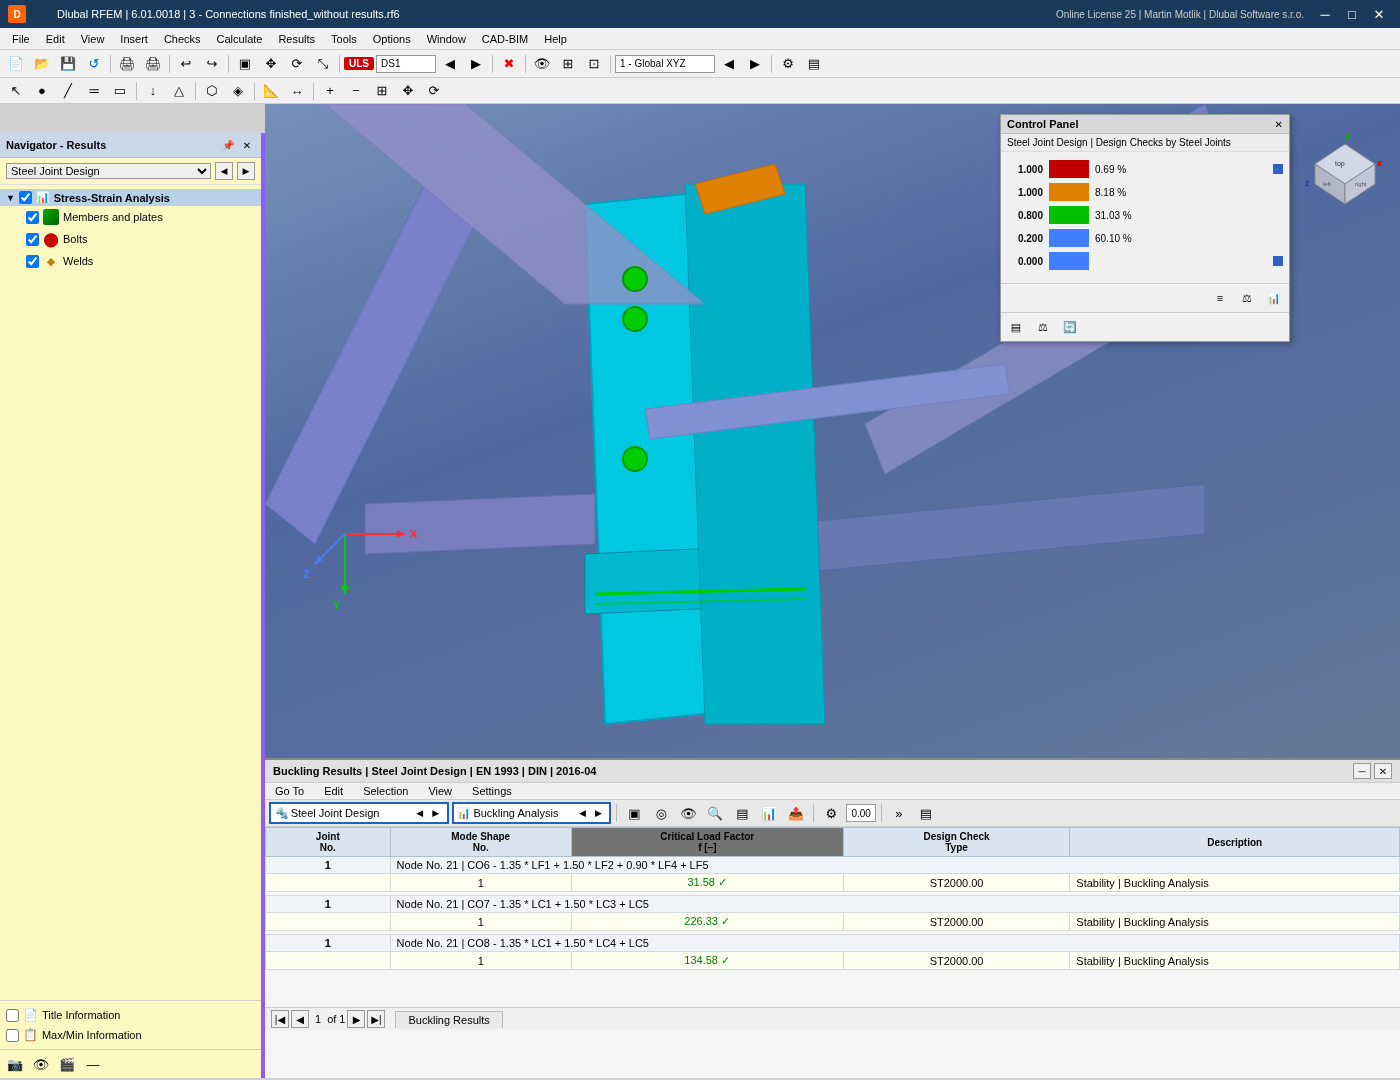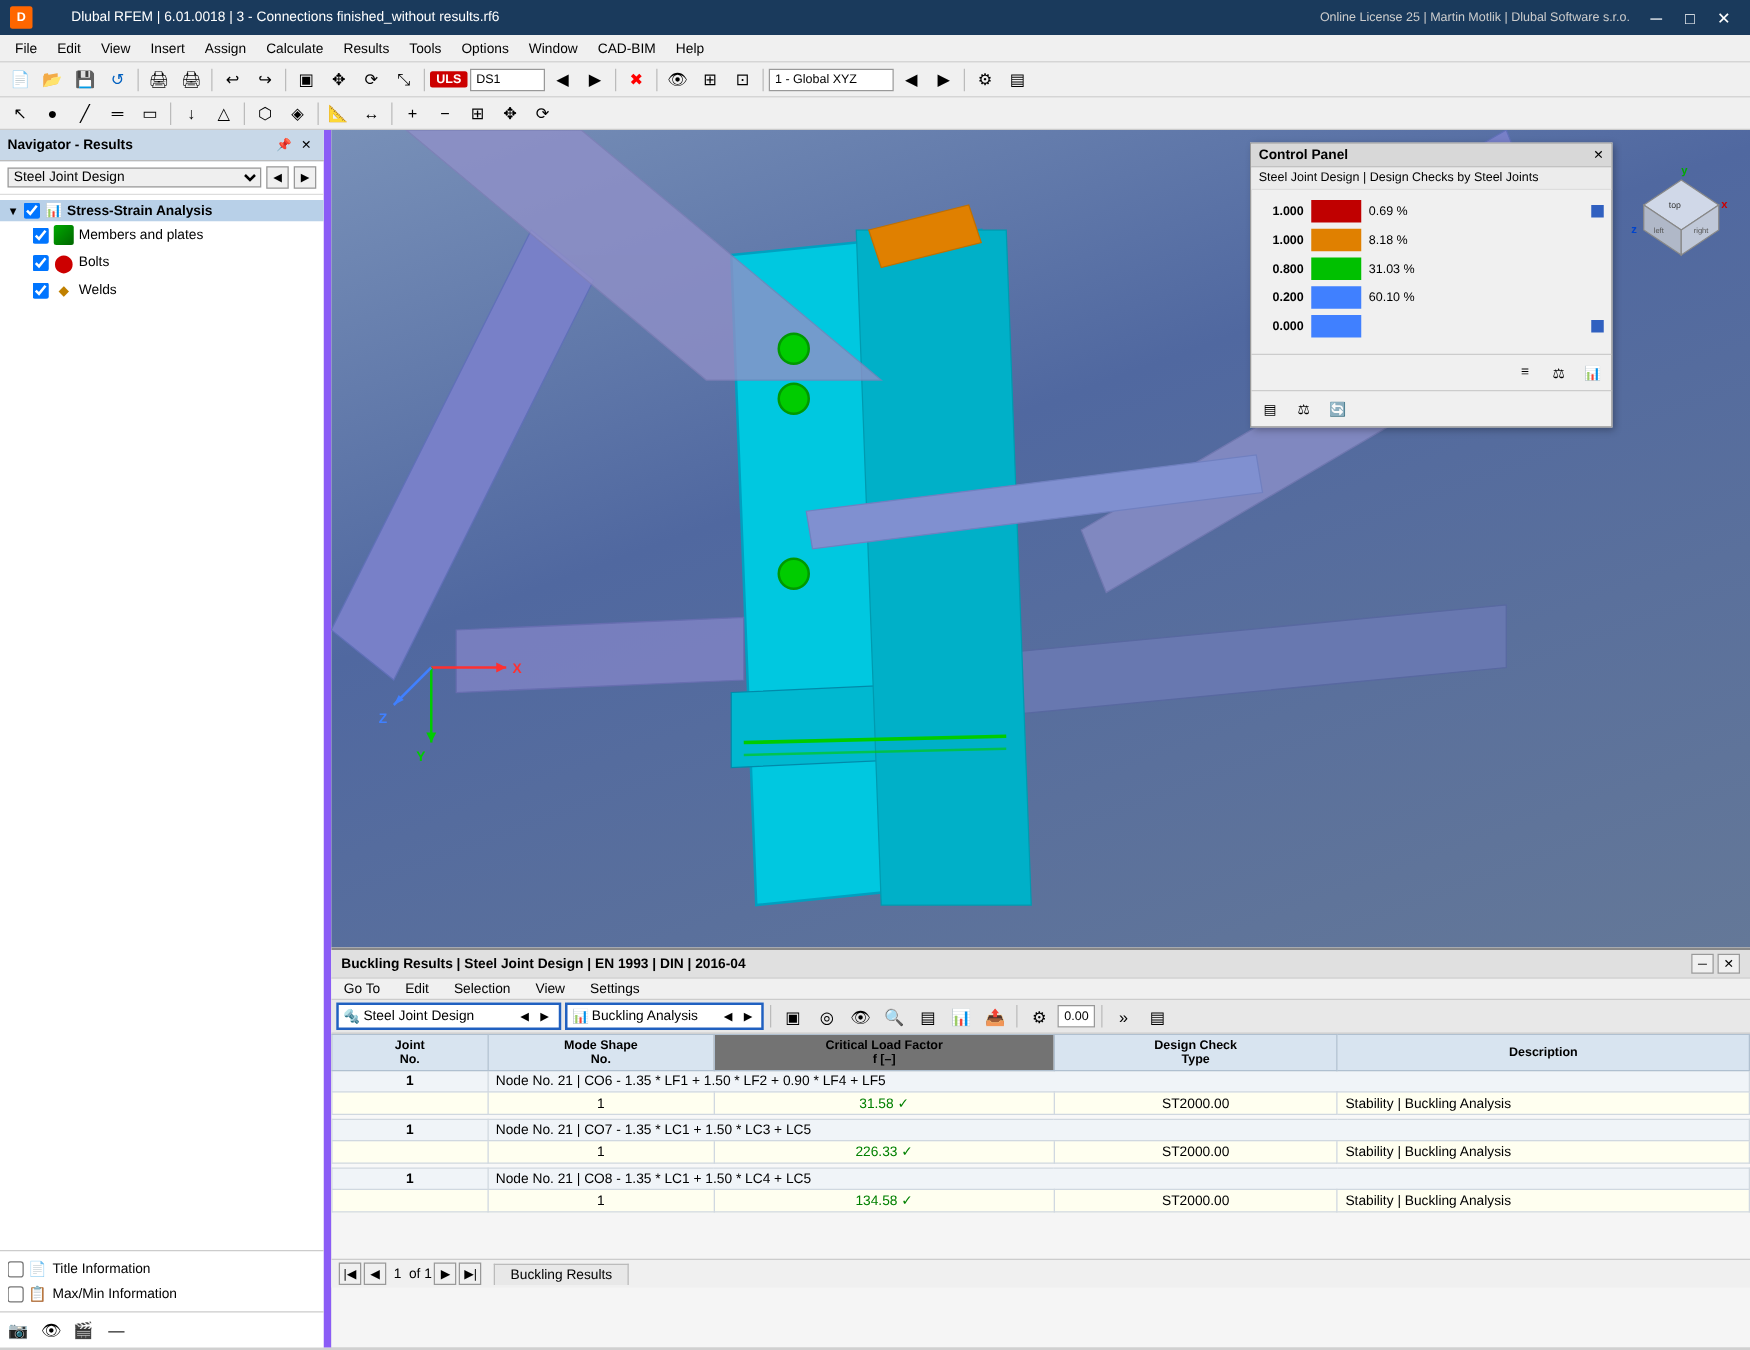--- a/index.html
+++ b/index.html
@@ -53,21 +53,21 @@
       <button class="ctrl-btn close" style="width:26px;height:20px;background:transparent;border:none;color:white;cursor:pointer;">✕</button>
     </div>
   </div>
 </div>
 
 <div id="menubar">
   <span class="menu-item">File</span>
   <span class="menu-item">Edit</span>
   <span class="menu-item">View</span>
   <span class="menu-item">Insert</span>
-  <span class="menu-item">Assign</span>
+  <span class="menu-item">Checks</span>
   <span class="menu-item">Calculate</span>
   <span class="menu-item">Results</span>
   <span class="menu-item">Tools</span>
   <span class="menu-item">Options</span>
   <span class="menu-item">Window</span>
   <span class="menu-item">CAD-BIM</span>
   <span class="menu-item">Help</span>
 </div>
 
 <div class="toolbar">
@@ -124,21 +124,21 @@
   <div class="tb-sep"></div>
   <button class="tb-btn">+</button>
   <button class="tb-btn">−</button>
   <button class="tb-btn">⊞</button>
   <button class="tb-btn">✥</button>
   <button class="tb-btn">⟳</button>
 </div>
 
 <div id="main-area" style="display:flex;height:calc(1080px - 28px - 22px - 56px);position:relative;">
 
-  <div id="navigator" style="width:265px;background:#ffffff;border-right:6px solid #8b5cf6;display:flex;flex-direction:column;">
+  <div id="navigator" style="width:265px;background:#fef9c3;border-right:4px solid #8b5cf6;display:flex;flex-direction:column;margin-top:29px;">
     <div style="background:#c8d8e8;padding:4px 6px;display:flex;align-items:center;justify-content:space-between;border-bottom:1px solid #bbb;">
       <span style="font-weight:bold;font-size:11px;">Navigator - Results</span>
       <div style="display:flex;gap:2px;">
         <button style="width:16px;height:16px;border:none;background:transparent;cursor:pointer;font-size:10px;">📌</button>
         <button style="width:16px;height:16px;border:none;background:transparent;cursor:pointer;font-size:10px;">✕</button>
       </div>
     </div>
 
     <div style="padding:4px 6px;border-bottom:1px solid #ddd;display:flex;align-items:center;gap:4px;">
       <select style="flex:1;font-size:11px;border:1px solid #999;">

